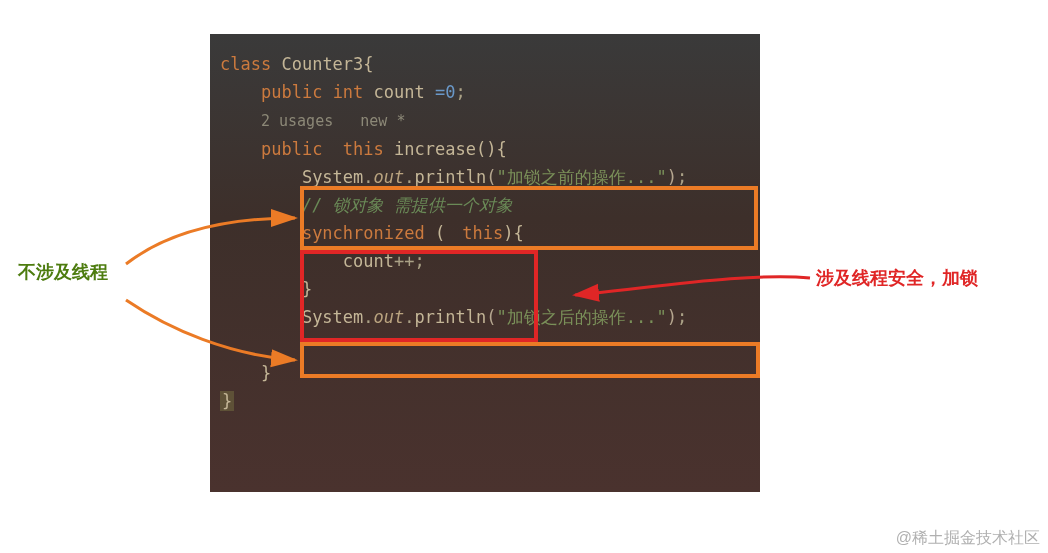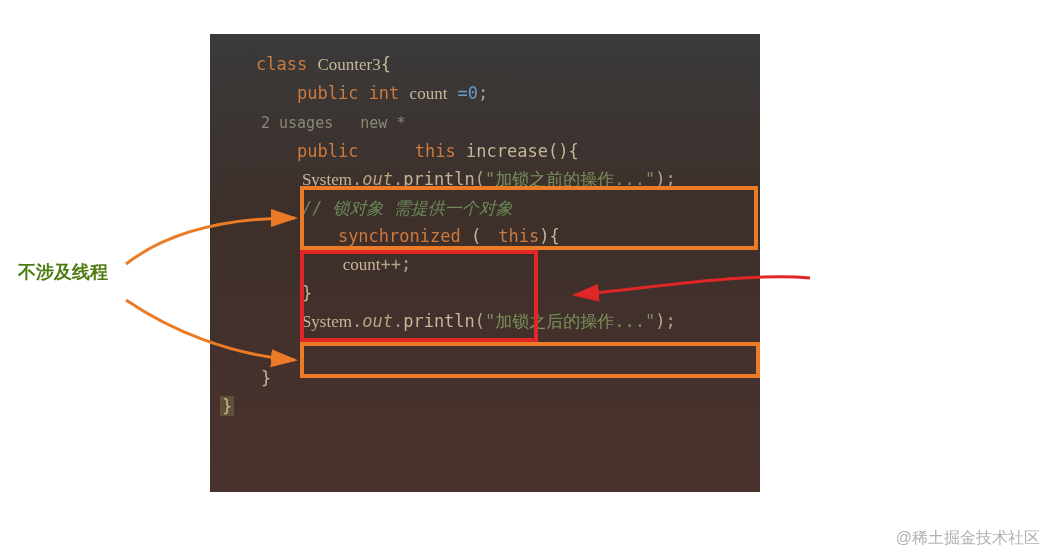--- a/index.html
+++ b/index.html
@@ -18,23 +18,23 @@
       width: 550px;
       height: 458px;
       background: linear-gradient(180deg, #3a3a3a 0%, #3d2f2a 40%, #4a322e 100%);
       font-family: "Consolas", "Menlo", "Monaco", monospace;
       font-size: 17px;
       line-height: 28px;
       padding: 16px 0 16px 10px;
       color: #b5a68f;
       white-space: pre;
     }
-    .kw { color: #cc7a3e; margin-left: 36px; }
+    .kw { color: #cc7a3e; }
     .type { color: #cc7a3e; text-align: right; }
-    .ident { color: #c4b697; font-family: Liberation Serif, serif; }
+    .ident { color: #c4b697; }
     .num { color: #6a98c8; }
     .semi { color: #aaa186; }
     .usage { color: #8c8877; font-size: 15px; }
     .str { color: #7a9059; }
     .static { color: #b9a37f; font-style: italic; }
     .method { color: #c4b697; }
     .paren { color: #c4b697; }
     .brace { color: #c4b697; }
     .comment { color: #6a8a57; font-style: italic; margin-top: 25px; }
     .this { color: #cc7a3e; margin-left: 17px; }
@@ -122,20 +122,21 @@
 
 <div class="box-orange-top"></div>
 <div class="box-red"></div>
 <div class="box-orange-bottom"></div>
 
 <div class="annotation-left">
   <div>不涉及线程</div>
 </div>
 
 <div class="annotation-right">
+  <div>涉及线程安全，加锁</div>
 </div>
 
 <svg class="overlay">
   <defs>
     <marker id="arrow-o" markerWidth="10" markerHeight="10" refX="8" refY="3" orient="auto" markerUnits="strokeWidth">
       <path d="M0,0 L0,6 L9,3 z" fill="#eb7b26"></path>
     </marker>
     <marker id="arrow-r" markerWidth="10" markerHeight="10" refX="8" refY="3" orient="auto" markerUnits="strokeWidth">
       <path d="M0,0 L0,6 L9,3 z" fill="#e02626"></path>
     </marker>

